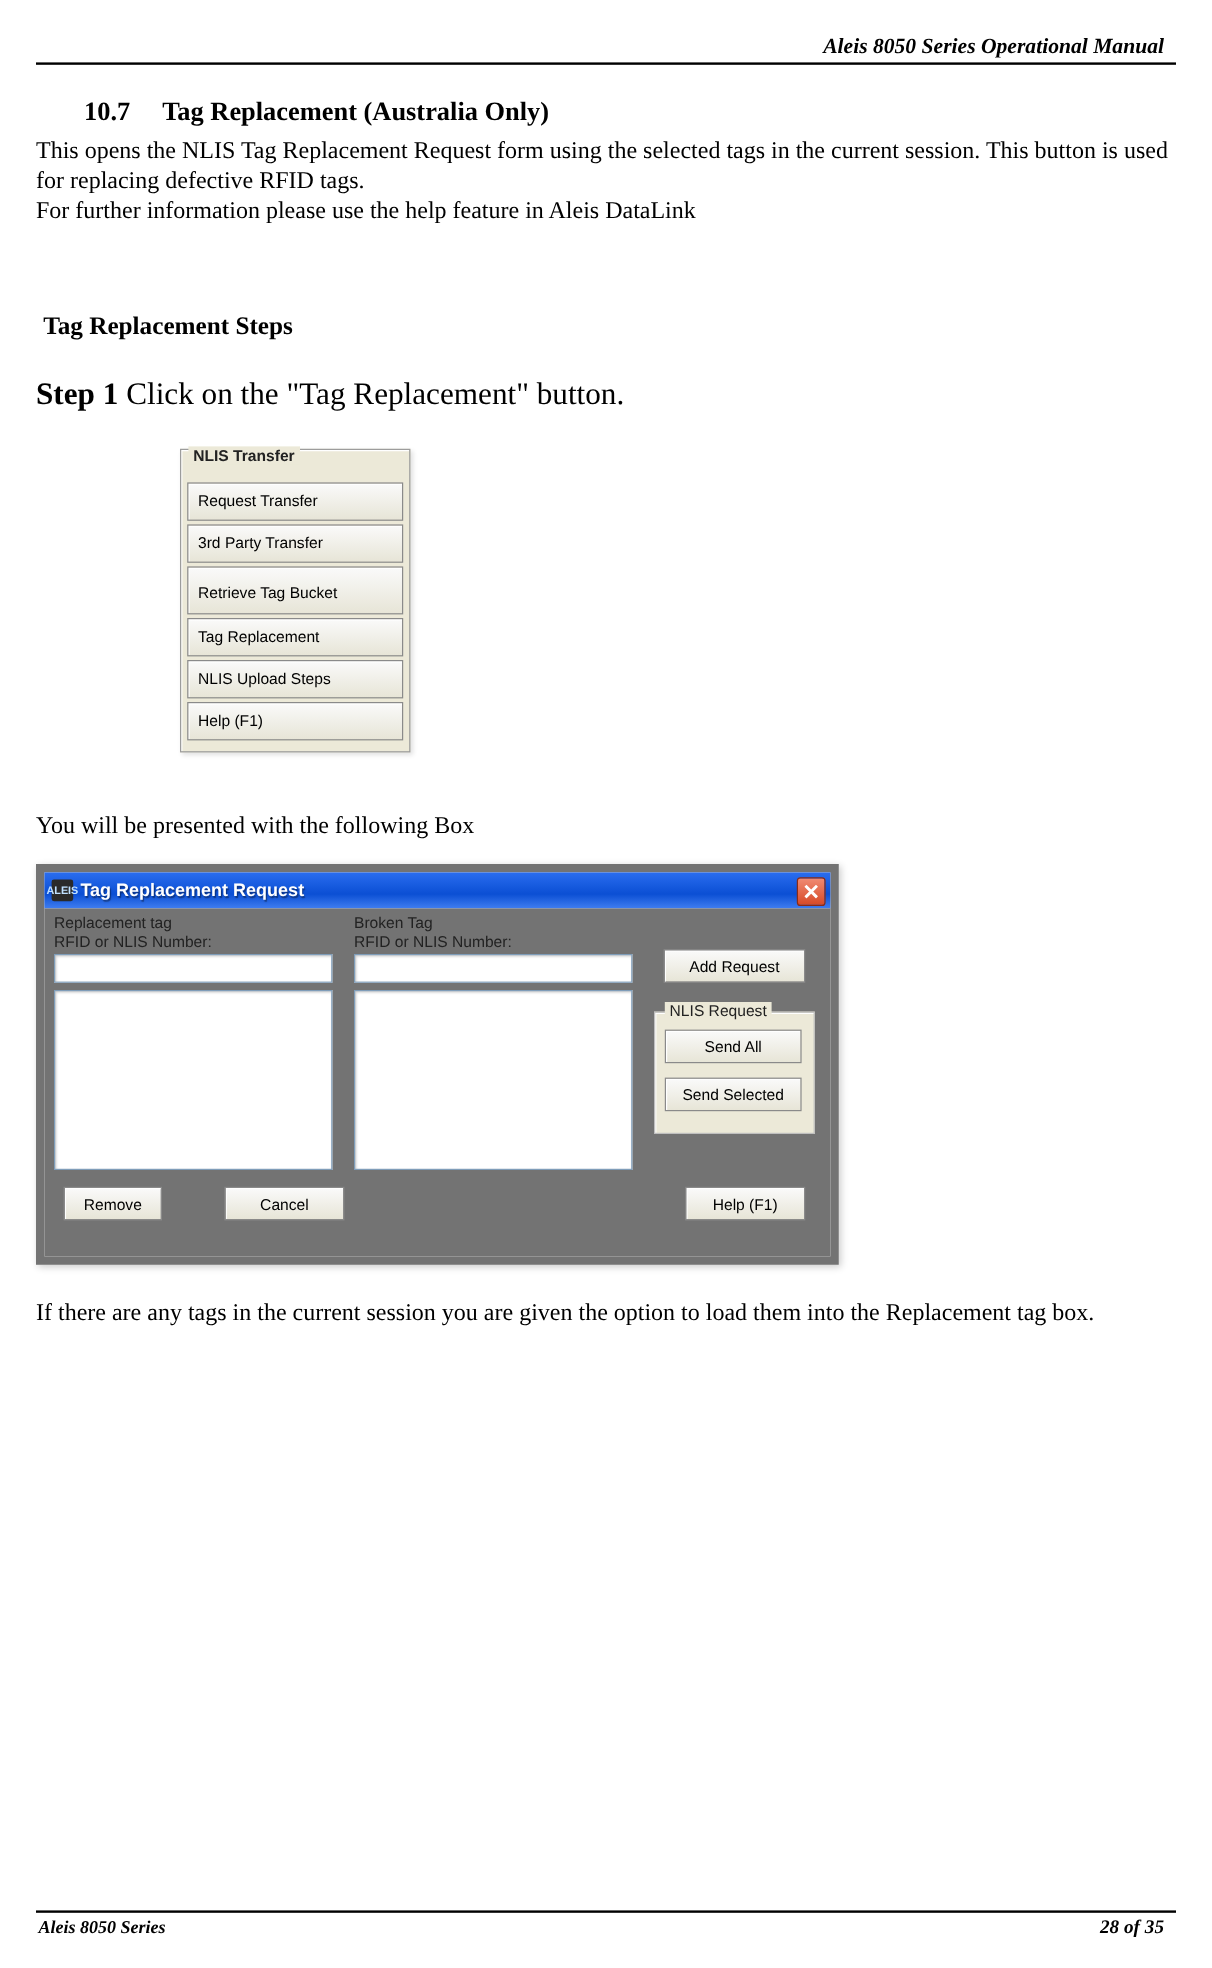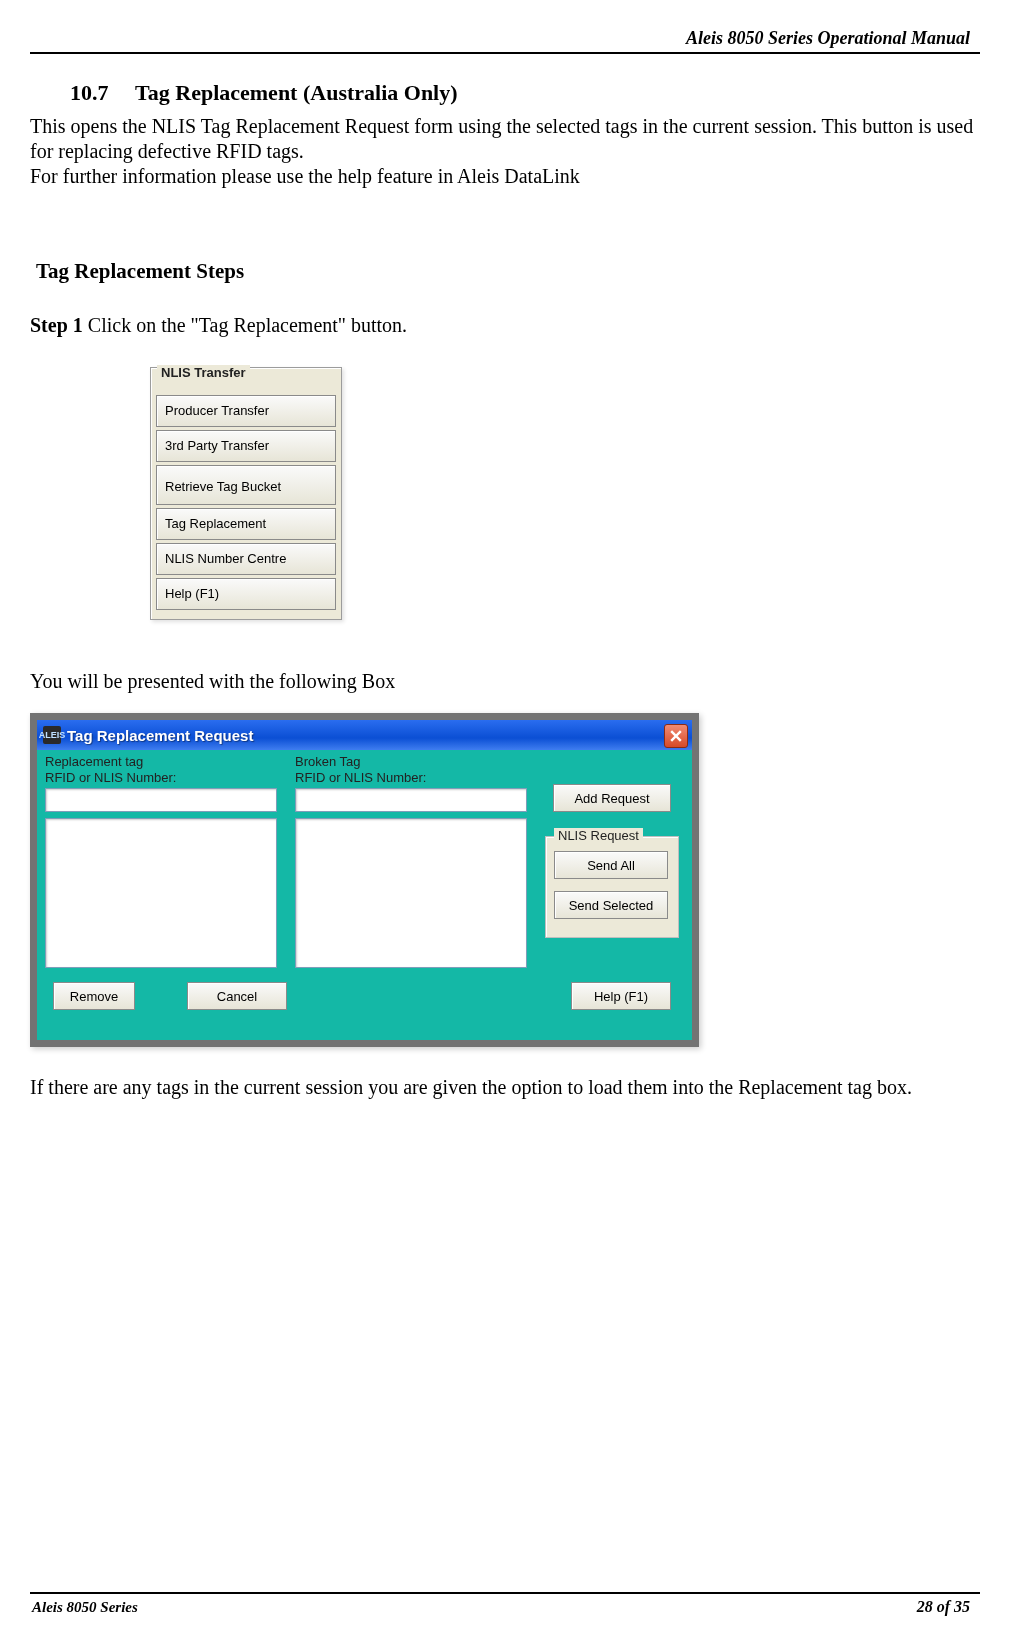--- a/index.html
+++ b/index.html
@@ -57,21 +57,21 @@
   .steps-title {
     font-family: "Times New Roman", serif;
     font-weight: bold;
     font-size: 21px;
     margin-top: 70px;
     margin-bottom: 30px;
     margin-left: 6px;
   }
   .step-line {
     font-family: "Times New Roman", serif;
-    font-size: 20px;
+    font-size: 26px;
     margin-top: 10px;
     margin-bottom: 30px;
   }
   .step-label { font-weight: bold; }
   
   .nlis-panel {
     width: 190px;
     margin-left: 120px;
     border: 1px solid #9c9c9c;
     background: #ece9d8;
@@ -150,21 +150,21 @@
     right: 4px; top: 4px;
     width: 22px; height: 22px;
     background: linear-gradient(#f08b73,#d74a28);
     border: 1px solid #8b2b14;
     border-radius: 3px;
     display:flex;align-items:center;justify-content:center;
     cursor: pointer;
   }
   .close-btn svg { width: 12px; height: 12px; }
   .dialog-body {
-    background: #14b8a6;
+    background: #737373;
     padding: 8px 10px 12px 10px;
     position: relative;
     height: 270px;
   }
   .column-label {
     position: absolute;
     font-size: 13px;
     color: #222;
   }
   .text-input {
@@ -258,25 +258,25 @@
     <div class="steps-title">Tag Replacement Steps</div>
 
     <div class="step-line">
       <span class="step-label">Step 1</span><span> Click on the "Tag Replacement"  button.</span>
     </div>
 
     <fieldset class="nlis-panel" style="padding:6px 0 6px 0;">
       <div class="panel-legend">
         <span>NLIS Transfer</span>
       </div>
-      <button class="panel-btn">Producer Transfer</button>
+      <button class="panel-btn">Request Transfer</button>
       <button class="panel-btn">3rd Party Transfer</button>
       <button class="panel-btn double">Retrieve Tag Bucket</button>
       <button class="panel-btn">Tag Replacement</button>
-      <button class="panel-btn">NLIS Number Centre</button>
+      <button class="panel-btn">NLIS Upload Steps</button>
       <button class="panel-btn">Help (F1)</button>
     </fieldset>
 
     <div class="present-text">You will be presented with the following Box</div>
 
     <div class="dialog">
       <div class="titlebar">
         <div class="app-icon">ALEIS</div>
         <div class="title-text">Tag Replacement Request</div>
         <div class="close-btn">

